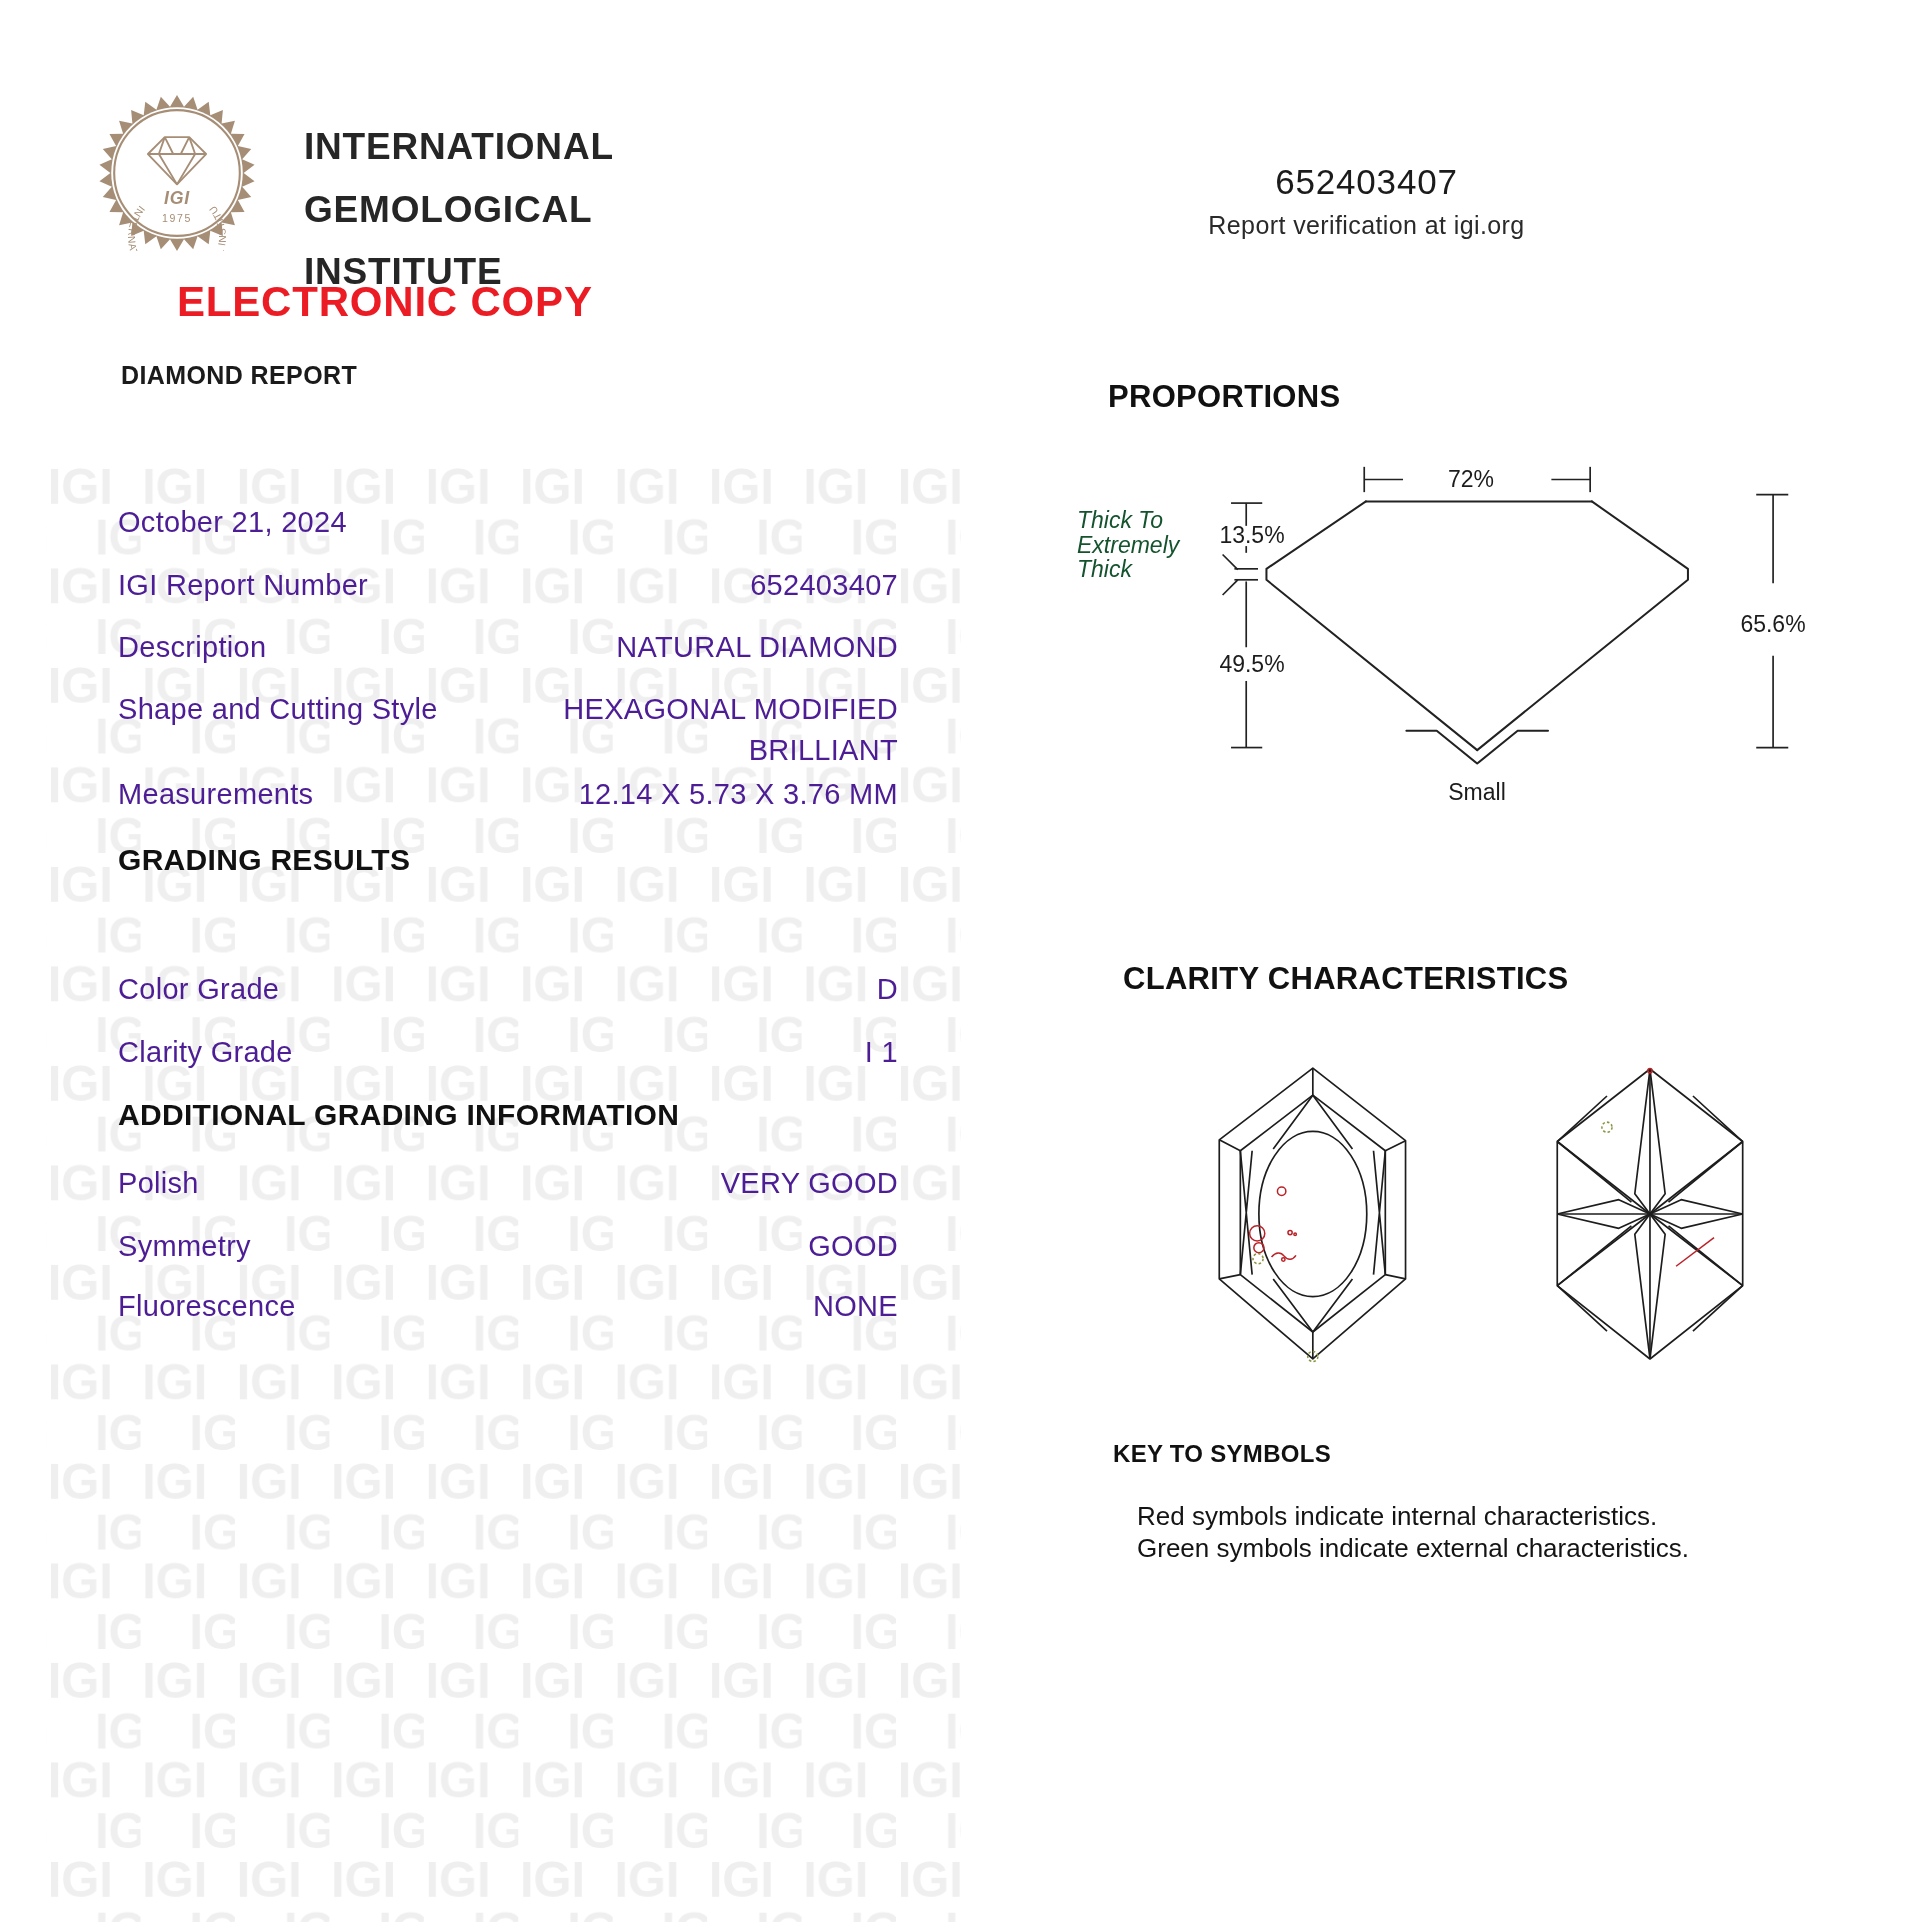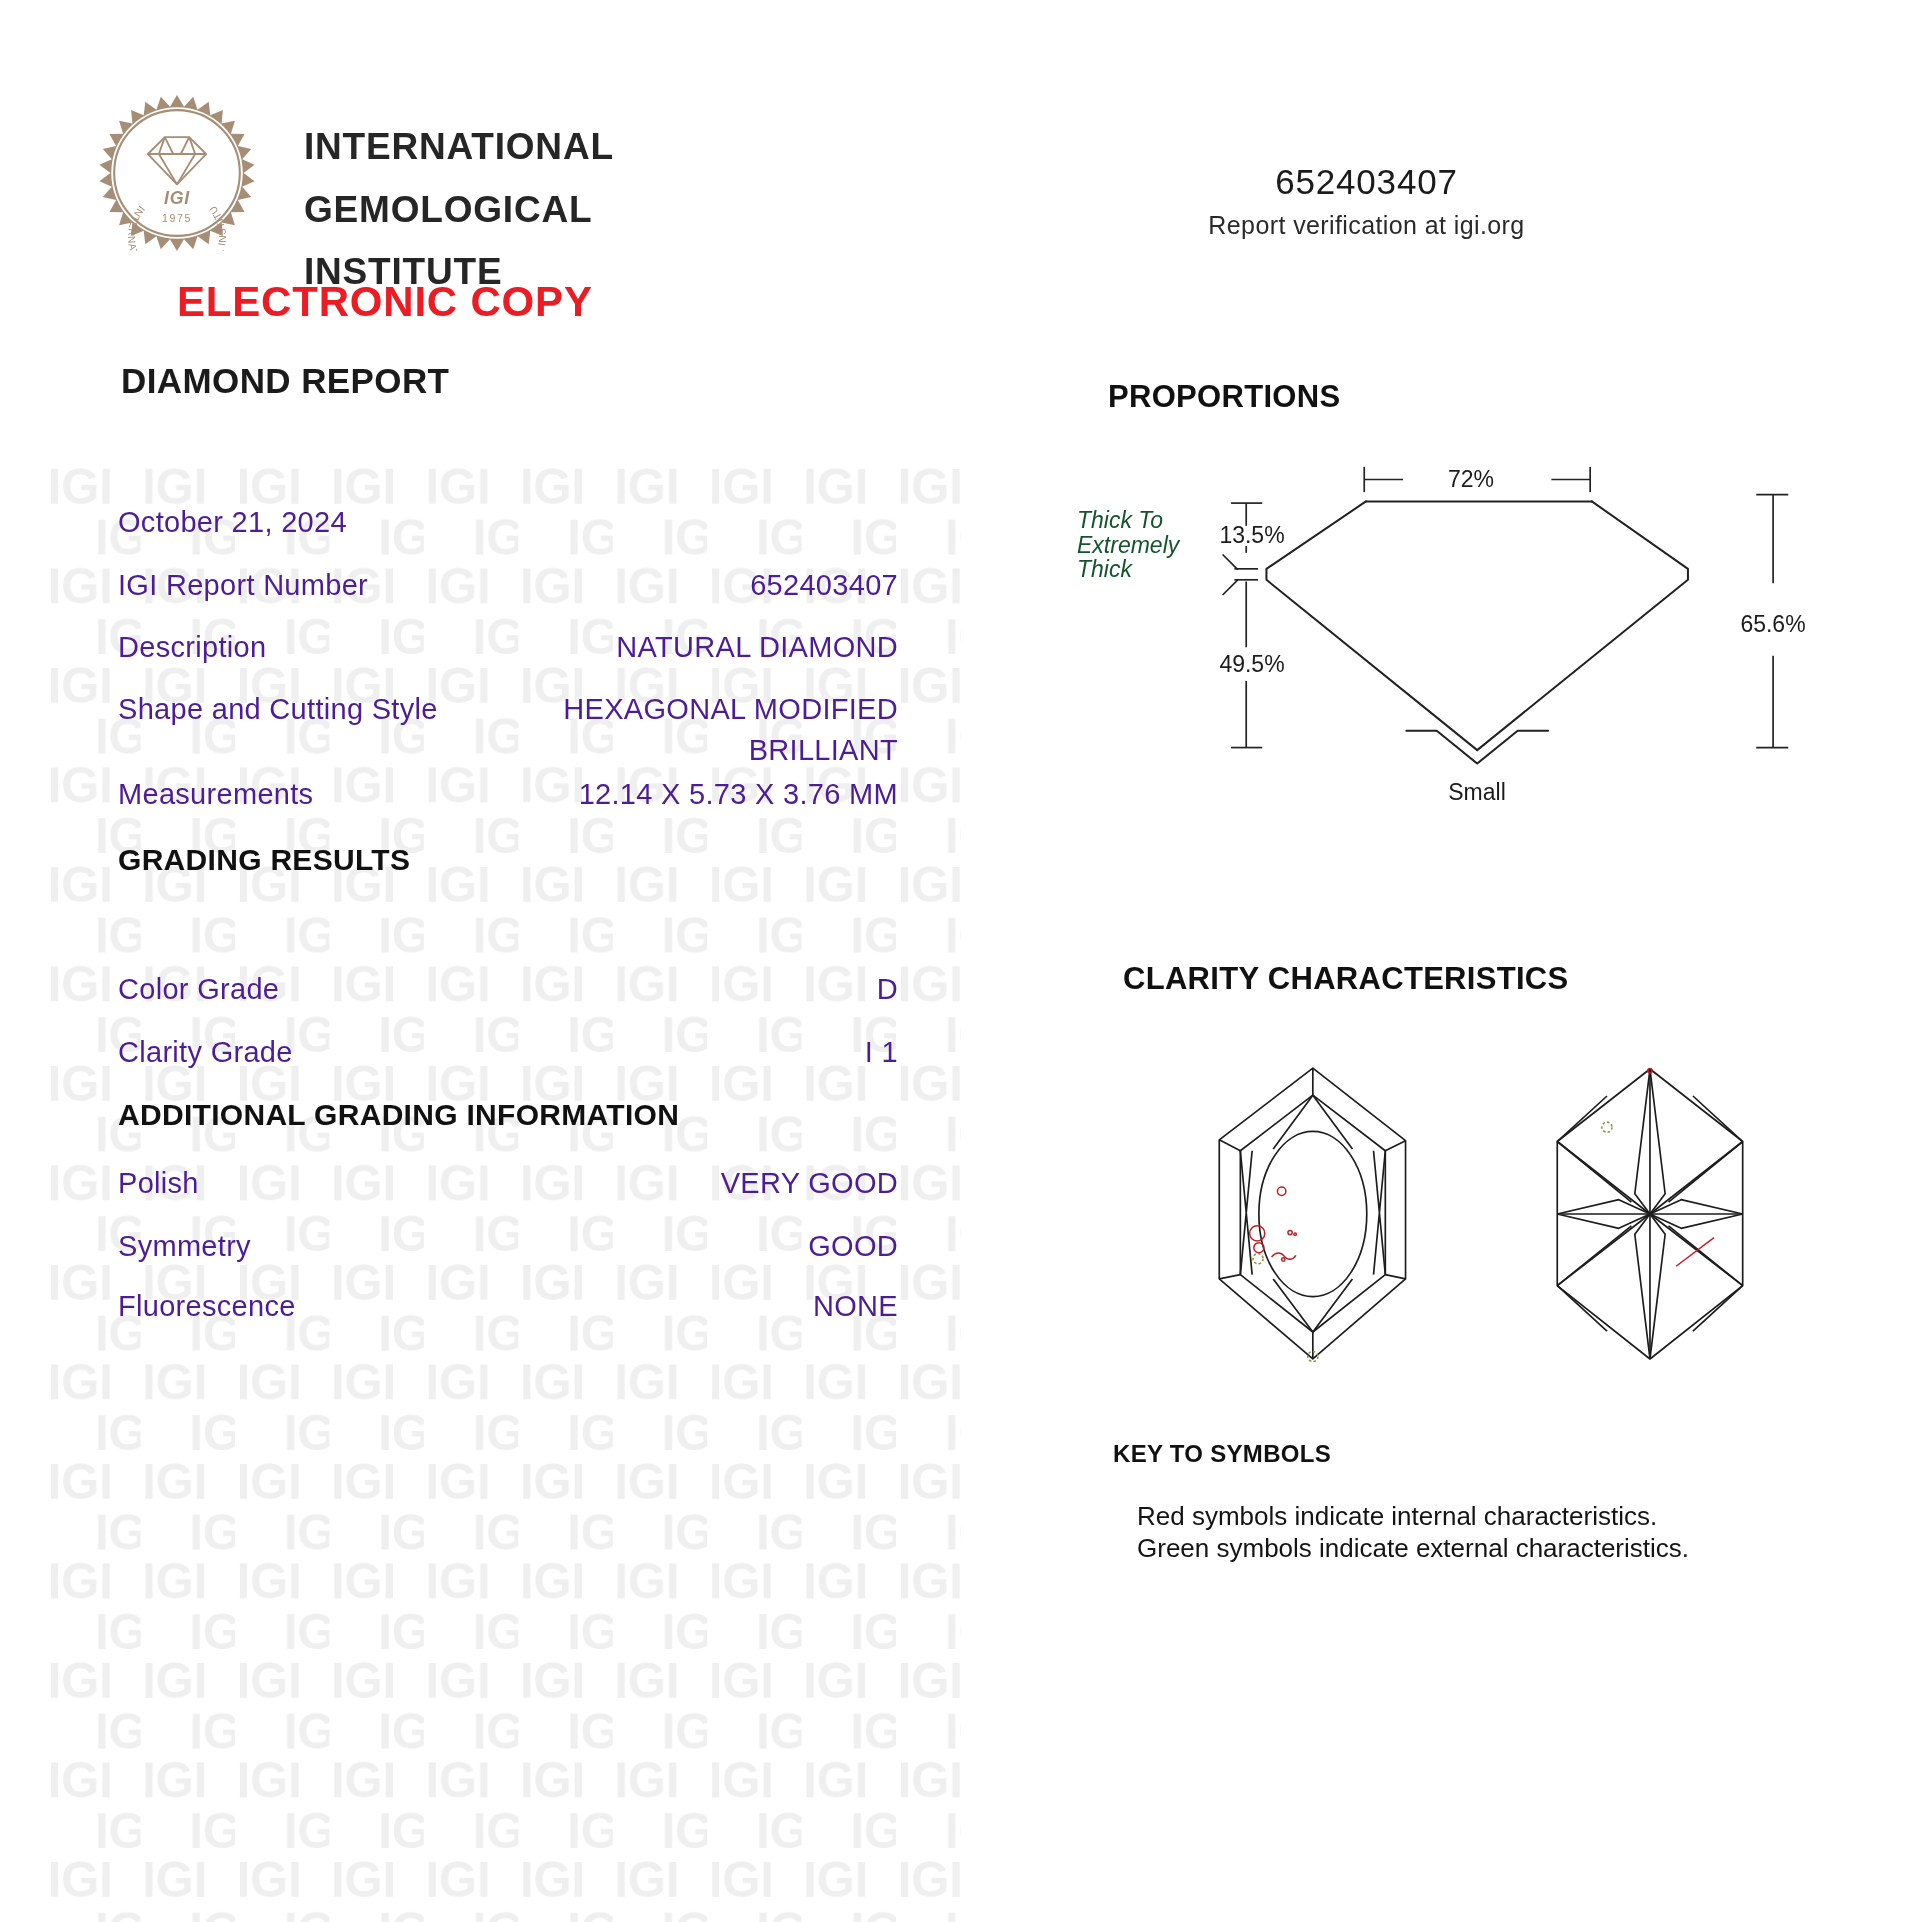--- a/index.html
+++ b/index.html
@@ -12,21 +12,21 @@
   .brand-line{
     position:absolute;left:304px;width:590px;height:37px;
     font-size:37px;font-weight:bold;letter-spacing:0.8px;color:#262626;
   }
   .electronic{
     position:absolute;left:177px;top:278px;
     font-size:42px;font-weight:bold;letter-spacing:0.8px;color:#ec1c24;
   }
   .doc-title{
     position:absolute;left:121px;top:361px;
-    font-size:35px;font-weight:bold;letter-spacing:0.4px;color:#1b1b1b;
+    font-size:25px;font-weight:bold;letter-spacing:0.4px;color:#1b1b1b;
   }
   
   .col-left{position:absolute;left:118px;top:0;width:780px;height:1923px;}
   .frow{position:absolute;left:0;width:780px;display:flex;justify-content:space-between;
         font-size:29px;color:#4c1d95;}
   .frow .lab{text-align:left;letter-spacing:0.3px;}
   .frow .val{text-align:right;letter-spacing:0.3px;}
   .val2{display:block;text-align:right;margin-top:7.6px;}
   .sec-hdr-l{position:absolute;left:0;font-size:30px;font-weight:bold;color:#111;letter-spacing:0.3px;}
   

